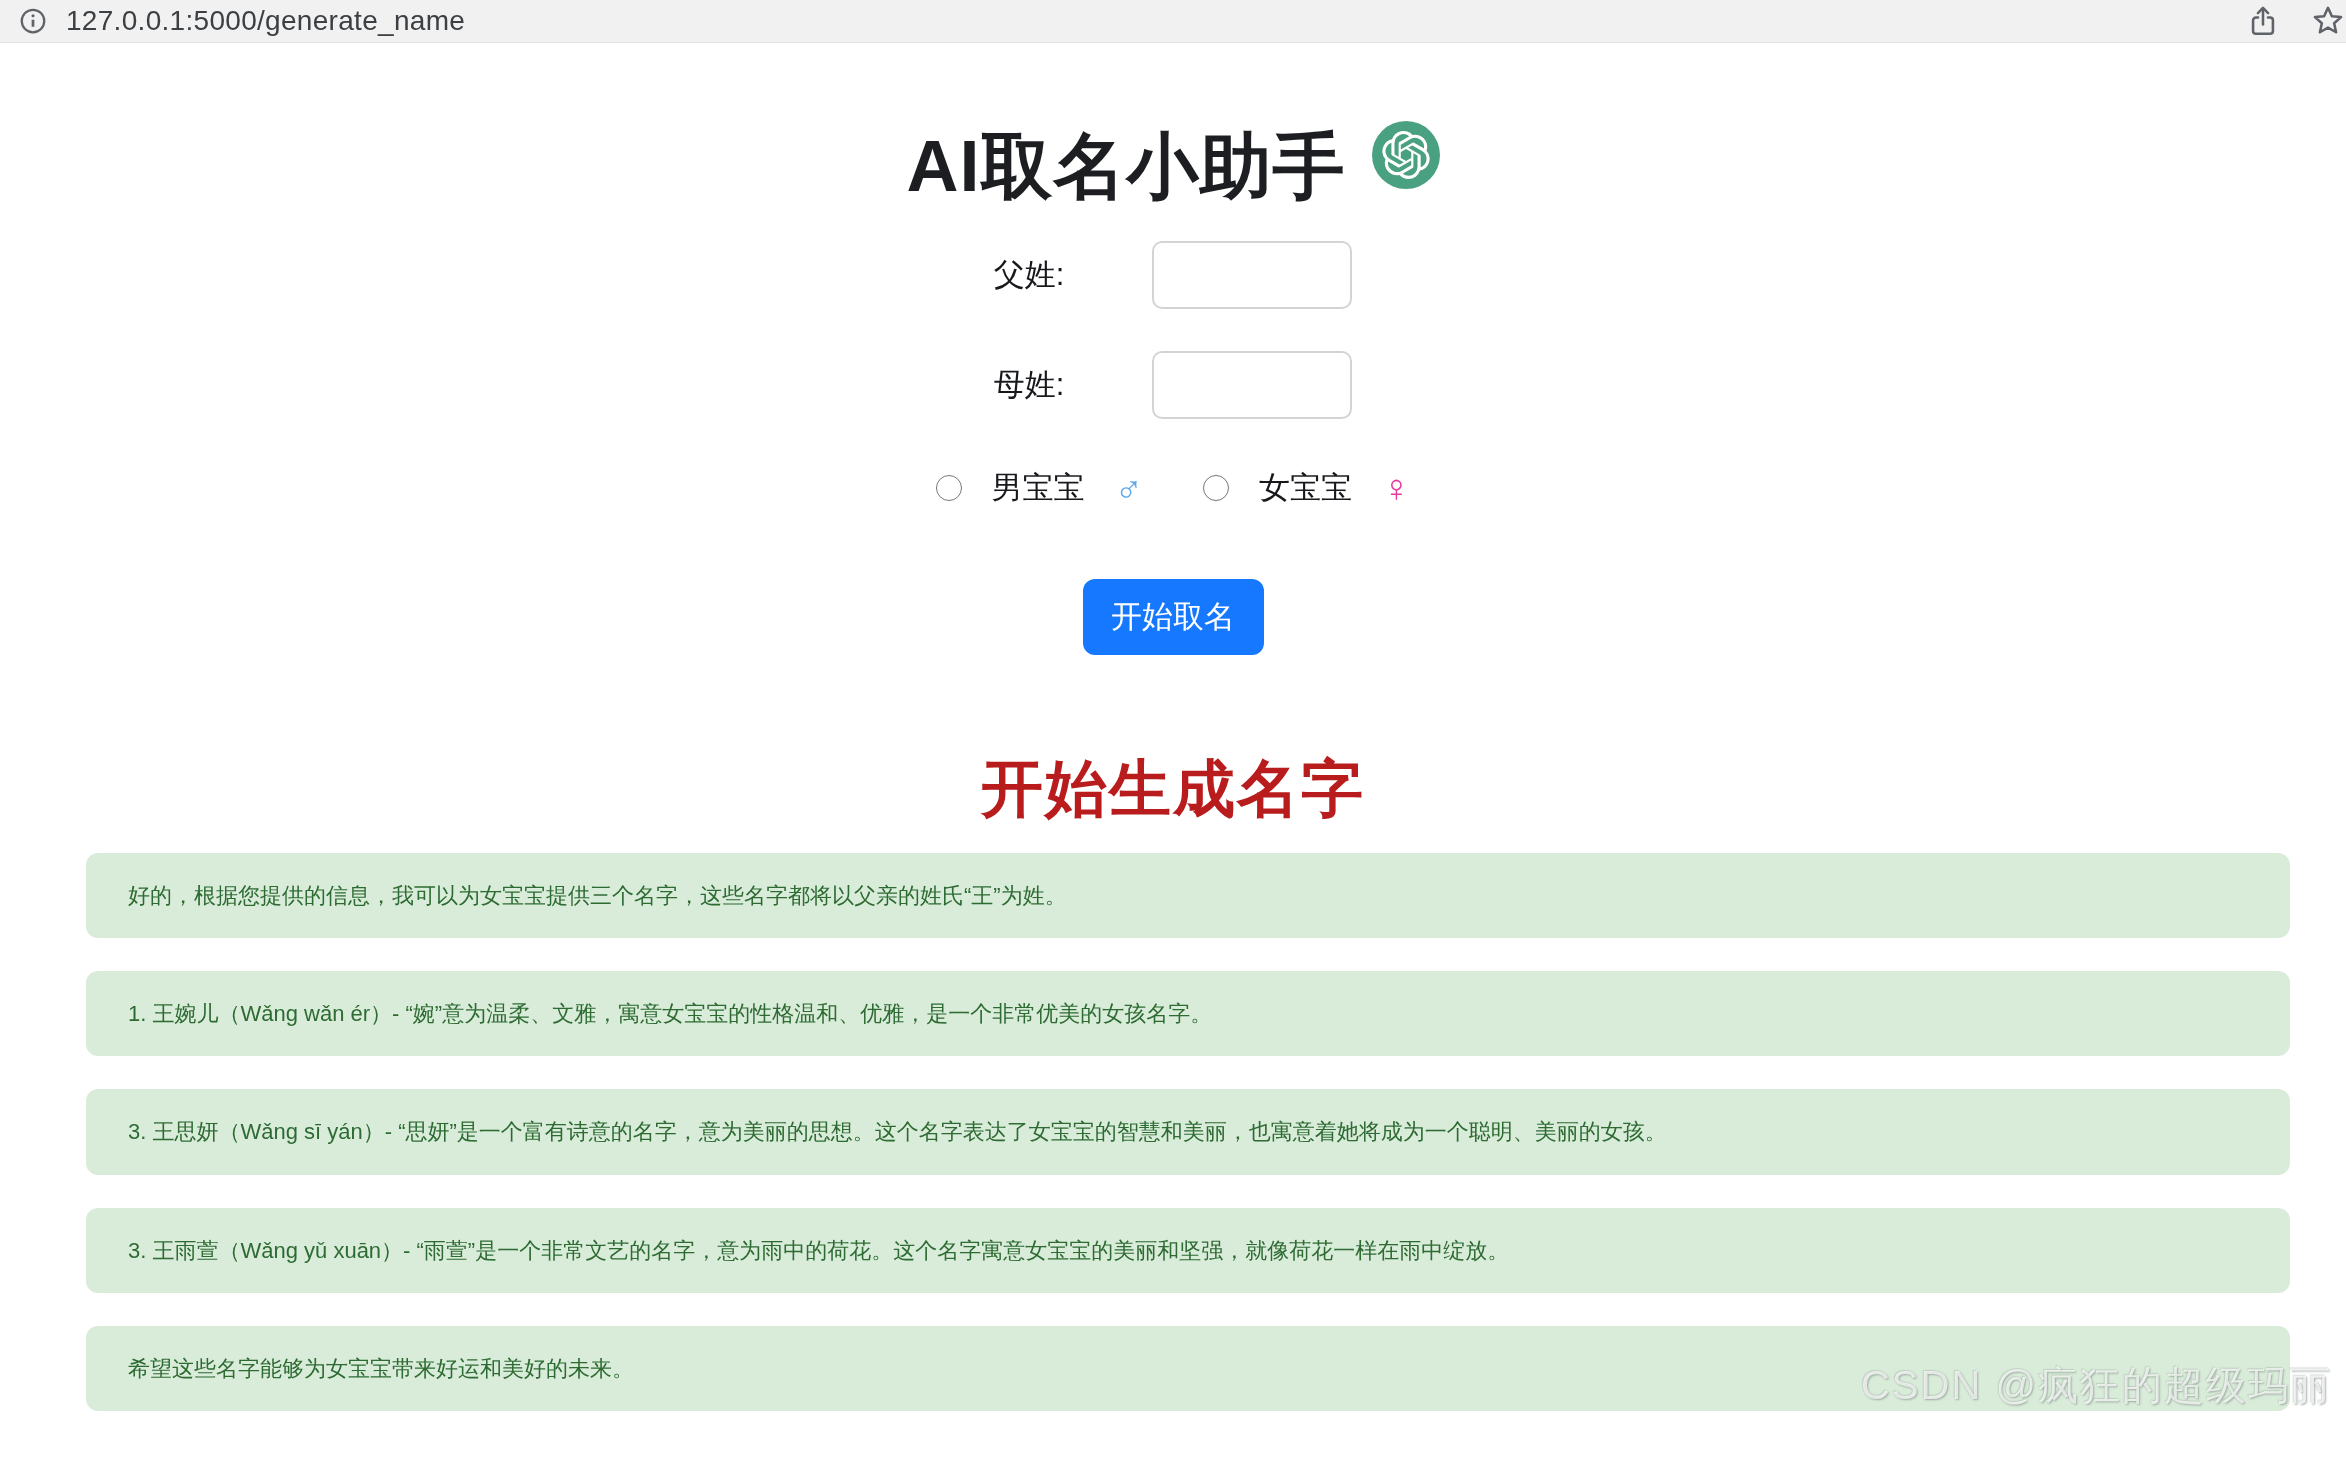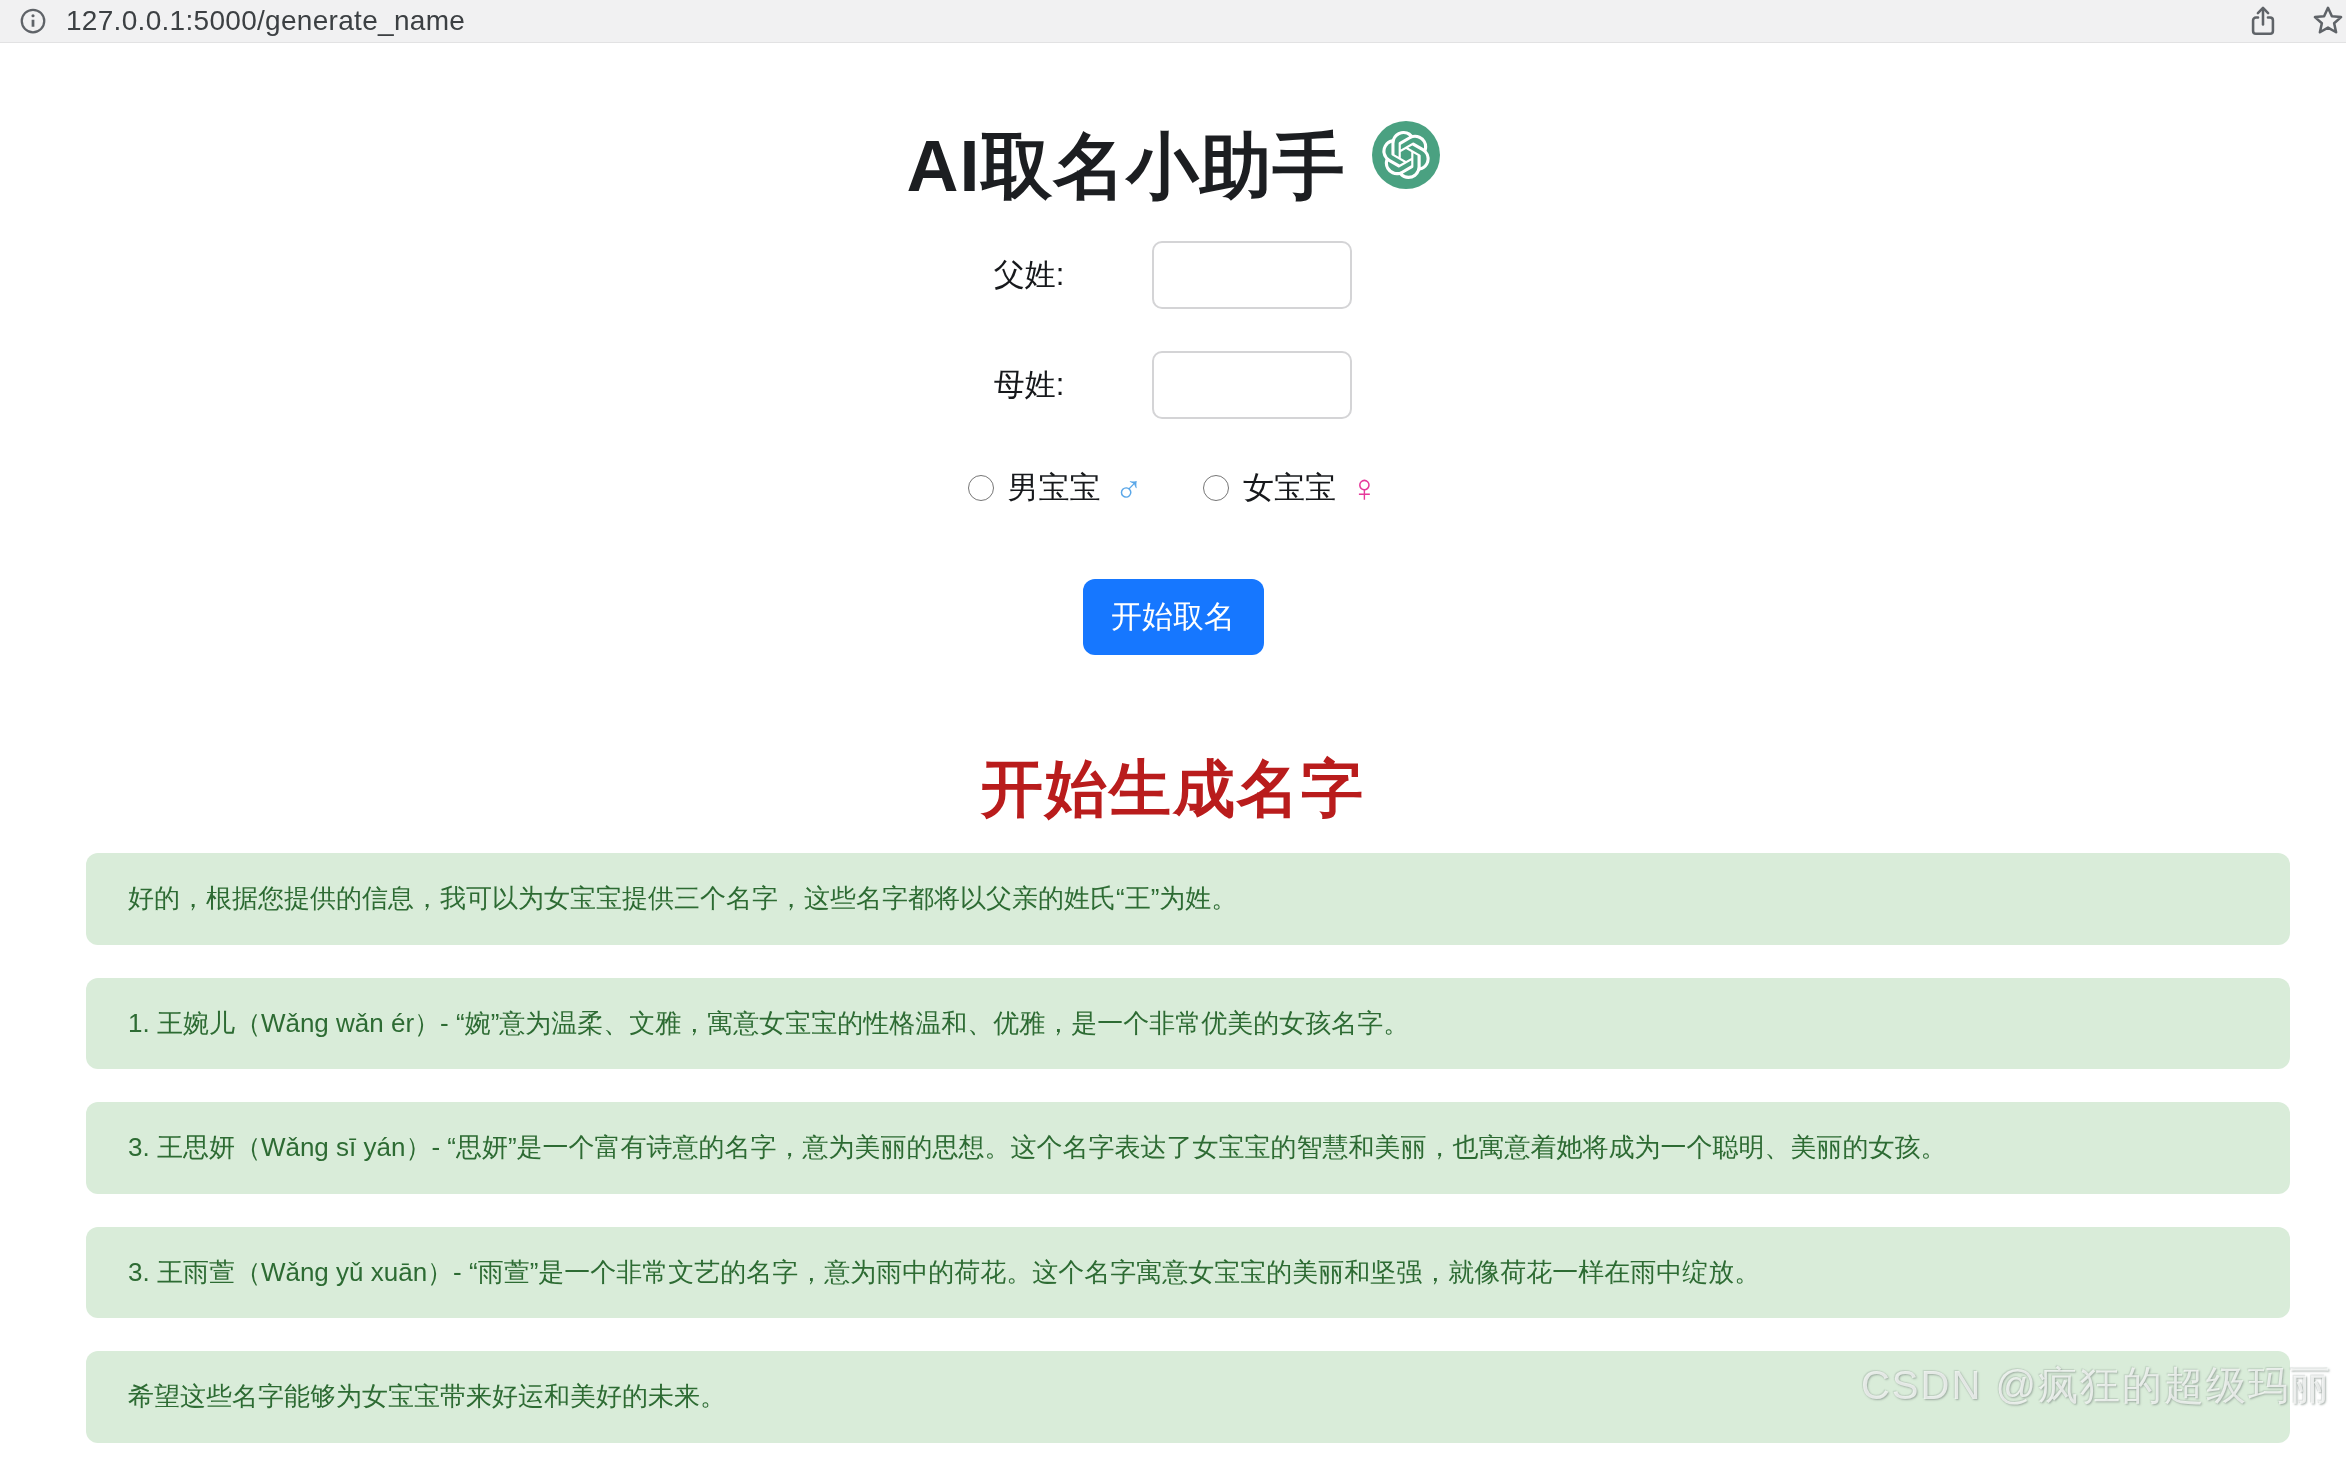--- a/index.html
+++ b/index.html
@@ -57,21 +57,21 @@
     width: 200px; height: 68px;
     border: 2px solid #d4d4d6; border-radius: 10px;
     background: #fff; font-size: 30px; padding: 0 14px;
     outline: none;
   }
 
   .gender-row {
     margin-top: 48px;
     display: flex; justify-content: center; align-items: center; gap: 60px;
   }
-  .gender-option { display: flex; align-items: center; gap: 14px; cursor: pointer; justify-content: flex-end; }
+  .gender-option { display: flex; align-items: center; gap: 30px; cursor: pointer; justify-content: flex-end; }
   .gender-option input[type="radio"] {
     width: 26px; height: 26px; accent-color: #8a8a8e; cursor: pointer;
   }
   .gender-label { font-size: 31px; color: #17191c; }
   .gender-symbol { font-size: 38px; font-weight: 700; line-height: 1; }
 
   .submit-row { margin-top: 70px; text-align: center; }
   .submit-button {
     width: 181px; height: 76px;
     background: #1677ff; color: #ffffff;
@@ -85,21 +85,21 @@
     margin-top: 92px;
     text-align: center;
     font-size: 62px; font-weight: 700; color: #b91c1c; letter-spacing: 2px;
   }
   .results-list { margin: 22px 56px 0 86px; }
   .message-box {
     background: #d9ecd9;
     color: #2d6b33;
     border-radius: 12px;
     padding: 25px 42px;
-    font-size: 26px; line-height: 1.6;
+    font-size: 22px; line-height: 1.6;
     margin-bottom: 33px;
   }
 
   
   .watermark {
     position: absolute;
     right: 14px; top: 1358px;
     font-size: 40px; letter-spacing: 2px;
     color: rgba(255,255,255,0.72);
     text-shadow: 1px 1px 2px rgba(125,138,130,0.65), -1px -1px 1px rgba(125,138,130,0.25);

